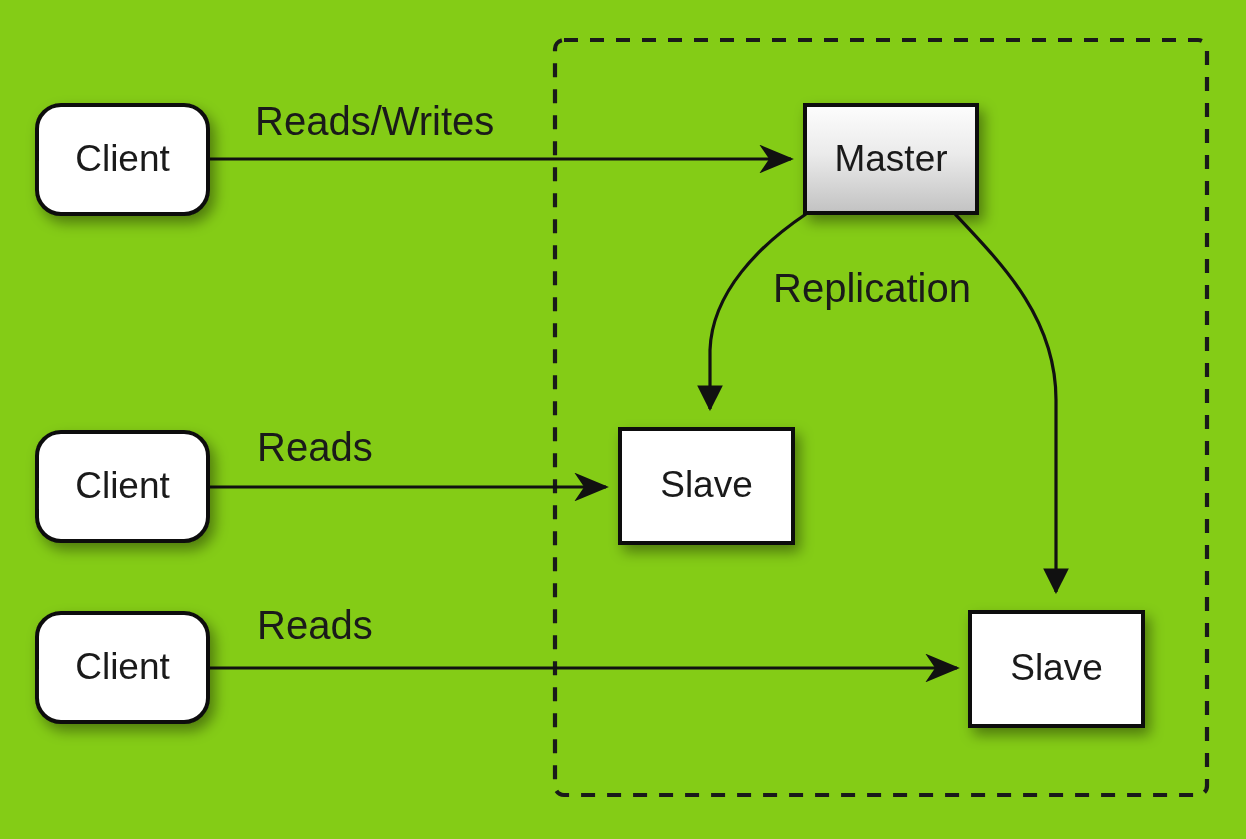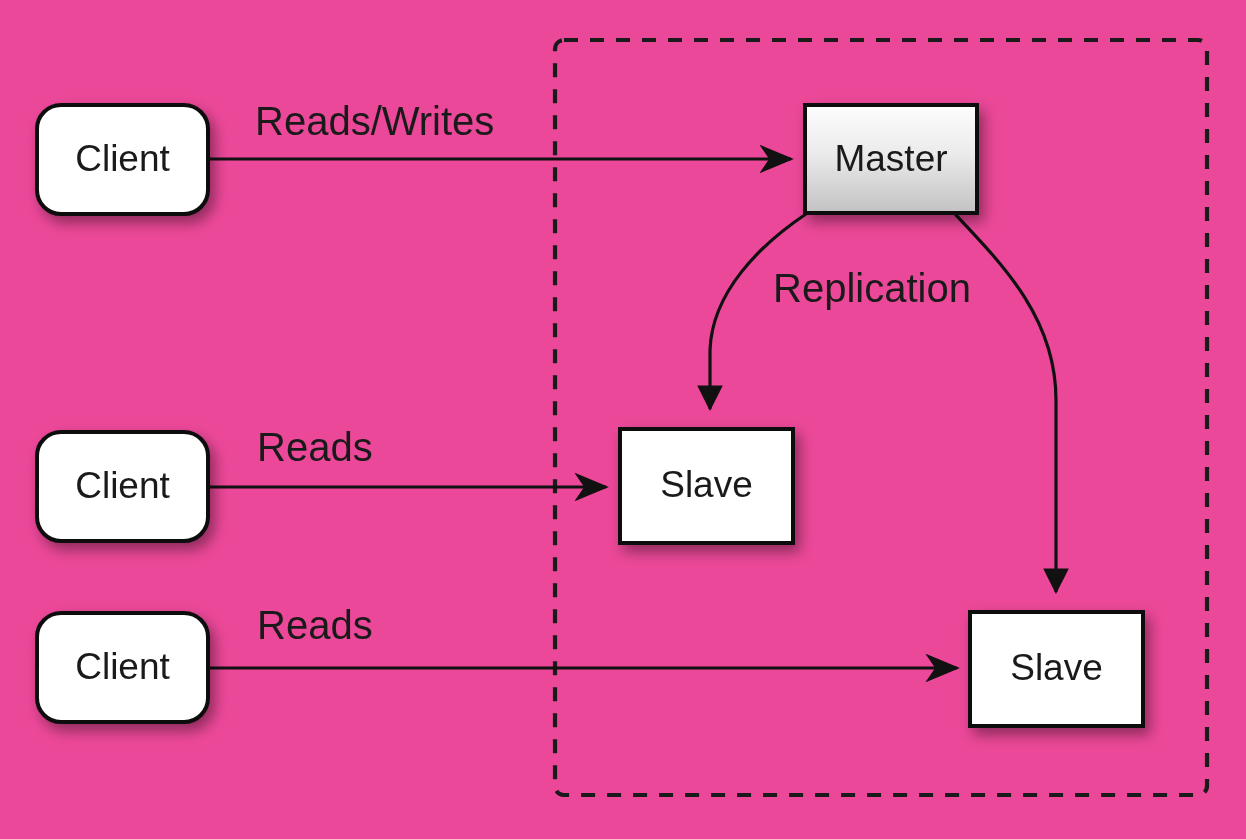--- a/index.html
+++ b/index.html
@@ -8,21 +8,21 @@
     padding: 0;
     background: #ffffff;
   }
   body {
     font-family: "Liberation Sans", sans-serif;
   }
   #diagram-root {
     position: relative;
     width: 1246px;
     height: 839px;
-    background: #ec4899;
+    background: #84cc16;
     overflow: hidden;
   }
   #diagram-svg {
     position: absolute;
     top: 0;
     left: 0;
     width: 1246px;
     height: 839px;
   }
   .node-label {

